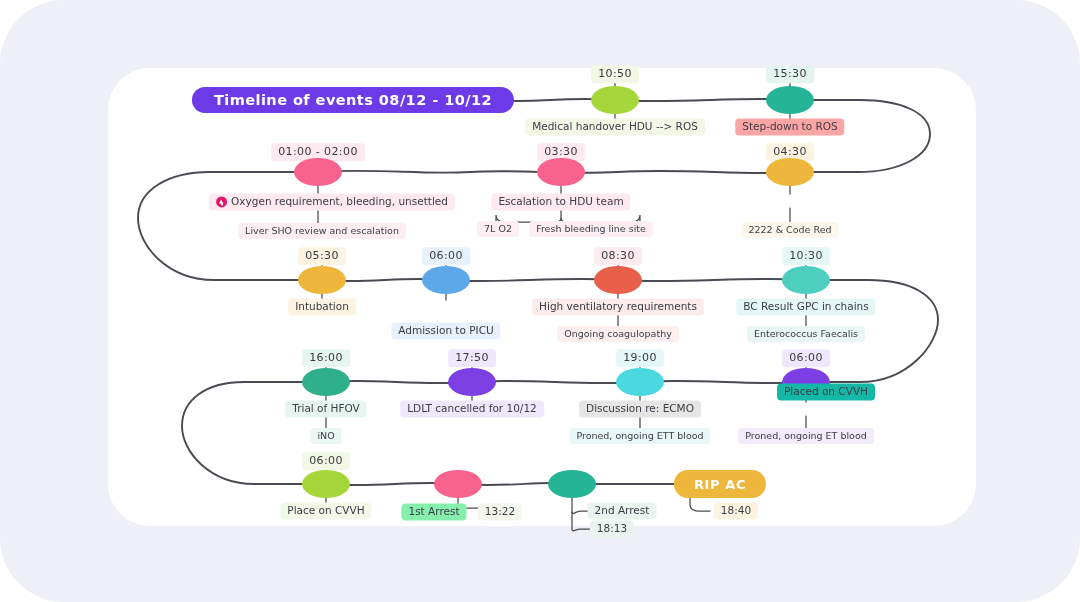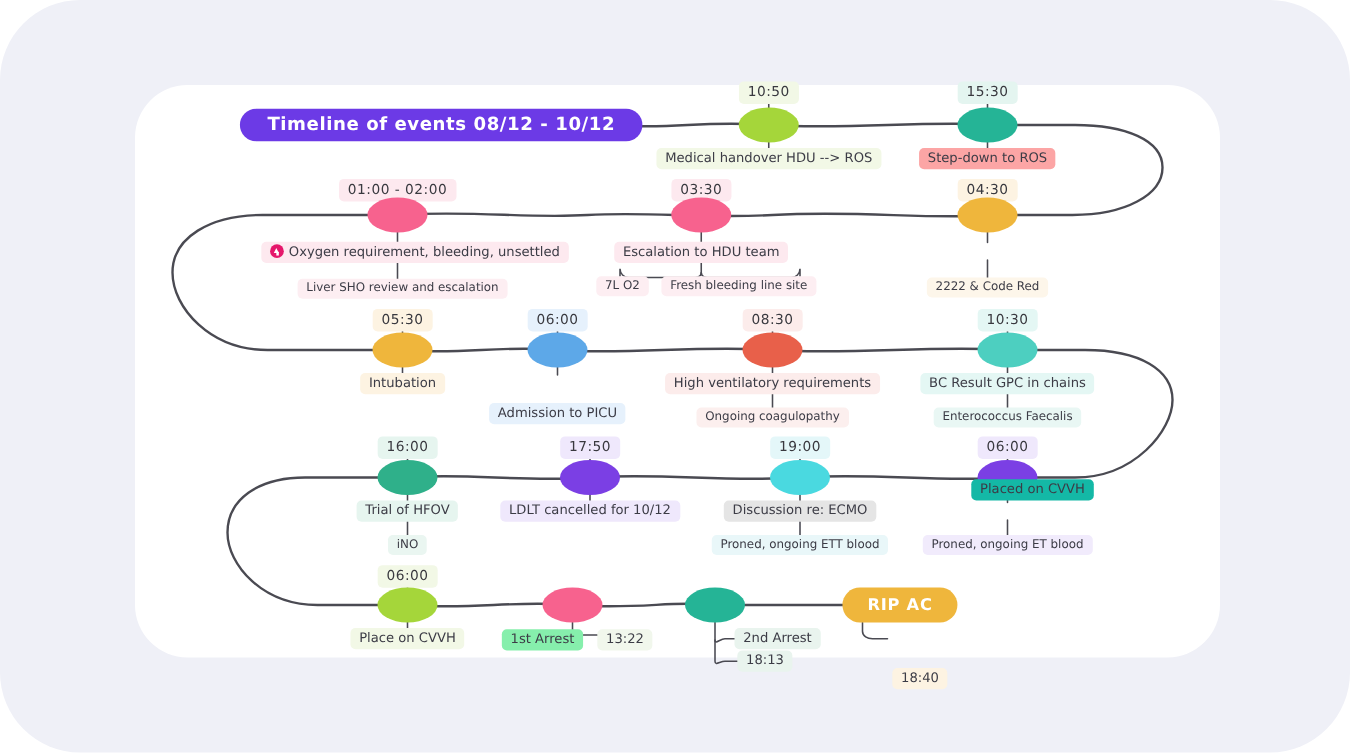--- a/index.html
+++ b/index.html
@@ -212,15 +212,15 @@
   <div class="chip ev" style="left:434px;top:512px;background:#86efac;">1st Arrest</div>
   <div class="chip ev" style="left:500px;top:512px;background:#f1f7ec;">13:22</div>
 
   <div class="node" style="left:572px;top:484px;width:48px;height:28px;background:#25b496;"></div>
   <div class="chip ev" style="left:622px;top:511px;background:#e9f4ee;">2nd Arrest</div>
   <div class="chip ev" style="left:612px;top:529px;background:#e9f4ee;">18:13</div>
 
   <div class="rip-pill" style="left:720px;top:484px;background:#efb63c;">
     <span>RIP AC</span>
   </div>
-  <div class="chip ev" style="left:736px;top:511px;background:#fdf3e2;margin-top:32px;">18:40</div>
+  <div class="chip ev" style="left:736px;top:511px;background:#fdf3e2;">18:40</div>
 
 </div>
 
 </body></html>

